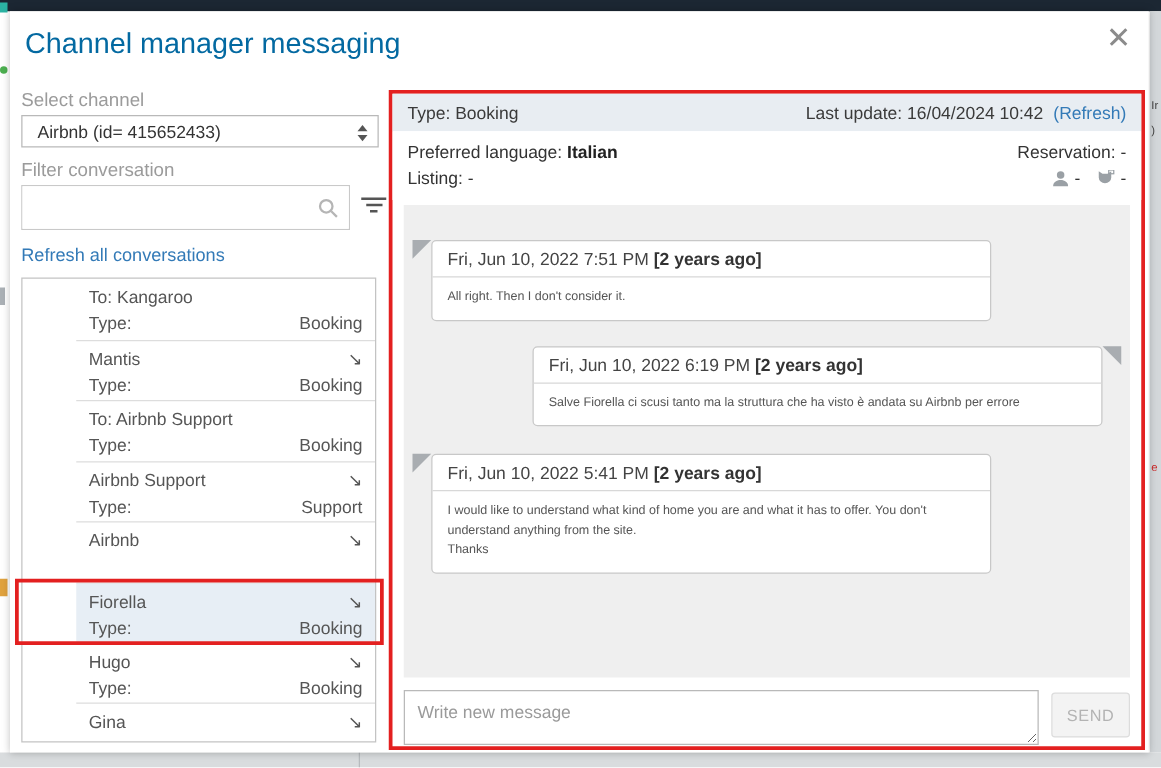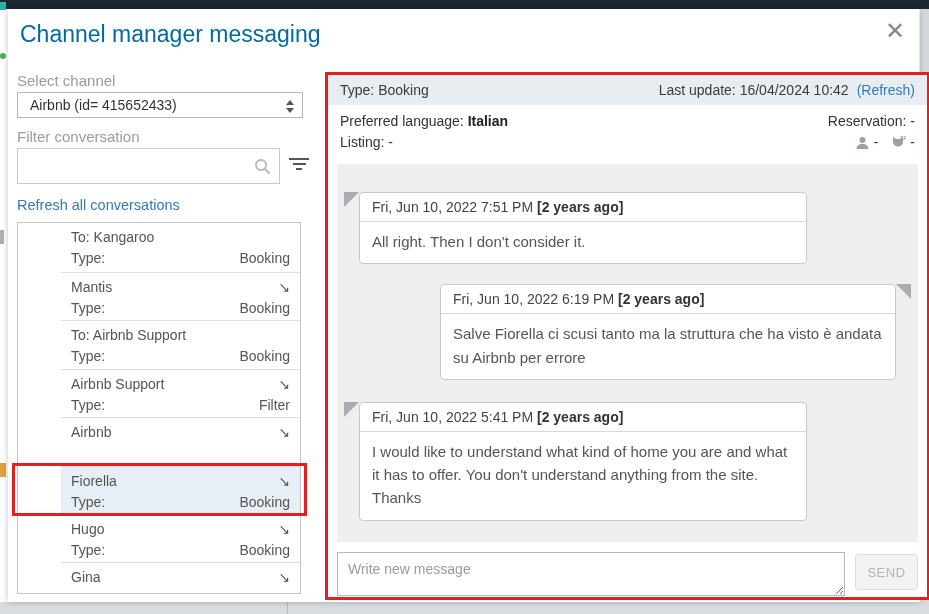--- a/index.html
+++ b/index.html
@@ -44,39 +44,39 @@
   .conv-list{position:absolute;left:9px;top:213px;width:284px;border:1px solid #c3c3c3;box-sizing:border-box;background:#fff;padding-left:43px;}
   .conv-item{box-sizing:border-box;padding:4px 10px 0;border-bottom:1px solid #dddddd;overflow:hidden;cursor:pointer;}
   .conv-item:last-child{border-bottom:none;}
   .h50{height:50px;} .h48{height:48px;} .h49{height:49px;} .h30{height:30px;}
   .conv-row{display:flex;justify-content:space-between;align-items:baseline;font-size:14px;color:#555;line-height:21px;}
   .conv-arrow{font-size:14px;color:#555;}
   .conv-item.selected{background:#e7eef5;}
   .red-box-fiorella{position:absolute;left:4px;top:454px;width:295px;height:53px;border:3px solid #e32020;box-sizing:border-box;pointer-events:none;z-index:6;}
 
   
-  .right-panel{position:absolute;left:317px;top:63px;width:605px;height:528px;border:3px solid #e32020;box-sizing:border-box;background:#fff;}
+  .right-panel{position:absolute;left:303px;top:63px;width:605px;height:528px;border:3px solid #e32020;box-sizing:border-box;background:#fff;}
   .panel-header{height:30px;background:#e8edf2;display:flex;justify-content:space-between;align-items:center;padding:0 12px;font-size:14px;color:#3a3a3a;}
   .hdr-right{display:flex;gap:8px;align-items:center;}
   .refresh-link{color:#337ab7;cursor:pointer;text-decoration:none;}
   .panel-info{display:flex;justify-content:space-between;padding:6px 12px 7px;font-size:14px;color:#333;line-height:21px;background:#fff;}
   .info-right{text-align:right;}
   .icon-line{display:flex;justify-content:flex-end;align-items:center;gap:4px;}
   .icon-line .dash{margin-right:8px;}
   .msg-area{margin:4px 9px 0;height:378px;background:#efefef;padding-top:28px;box-sizing:border-box;overflow:hidden;}
   .bubble-wrap{position:relative;}
   .bw-left{margin-left:22px;width:448px;}
   .bw-right{margin-left:auto;margin-right:22px;width:456px;}
   .mt20{margin-top:20px;} .mt22{margin-top:22px;}
   .pointer-left{position:absolute;left:-15px;top:0;width:0;height:0;border-top:15px solid #a9adb1;border-right:15px solid transparent;}
   .pointer-right{position:absolute;right:-15px;top:0;width:0;height:0;border-top:15px solid #a9adb1;border-left:15px solid transparent;}
   .bubble{background:#fff;border:1px solid #c8c8c8;border-radius:4px;}
   .b-head{padding:6px 12px;border-bottom:1px solid #d8d8d8;font-size:14px;color:#444;}
   .b-head b{color:#333;}
-  .b-body{padding:8px 12px 10px;font-size:15px;color:#555;line-height:1.55;white-space:pre-line;}
+  .b-body{padding:8px 12px 10px;font-size:10px;color:#555;line-height:1.55;white-space:pre-line;}
   .compose{margin:10px 9px 0;display:flex;justify-content:space-between;align-items:flex-start;}
   .compose textarea{width:508px;height:44px;box-sizing:border-box;border:1px solid #b9b9b9;padding:8px 10px;font-family:"Liberation Sans","DejaVu Sans",sans-serif;font-size:14px;color:#333;resize:both;}
   .compose textarea::placeholder{color:#9a9a9a;}
   .send-btn{width:63px;height:36px;margin-top:2px;background:#f3f3f3;border:1px solid #dcdcdc;border-radius:3px;color:#b3b3b3;font-size:13px;letter-spacing:.5px;font-family:inherit;}
   svg{display:block;}
 </style>
 </head>
 <body>
 
 <div class="navbar"></div>
@@ -155,21 +155,21 @@
           <span>Booking</span>
         </div>
     </div>
     <div class="conv-item h48">
       <div class="conv-row">
           <span>Airbnb Support</span>
           <span class="conv-arrow">↘</span>
         </div>
       <div class="conv-row">
           <span>Type:</span>
-          <span>Filter</span>
+          <span>Support</span>
         </div>
     </div>
     <div class="conv-item h49">
       <div class="conv-row">
           <span>Airbnb</span>
           <span class="conv-arrow">↘</span>
         </div>
       <div class="conv-row">
           <span></span>
           <span></span>

